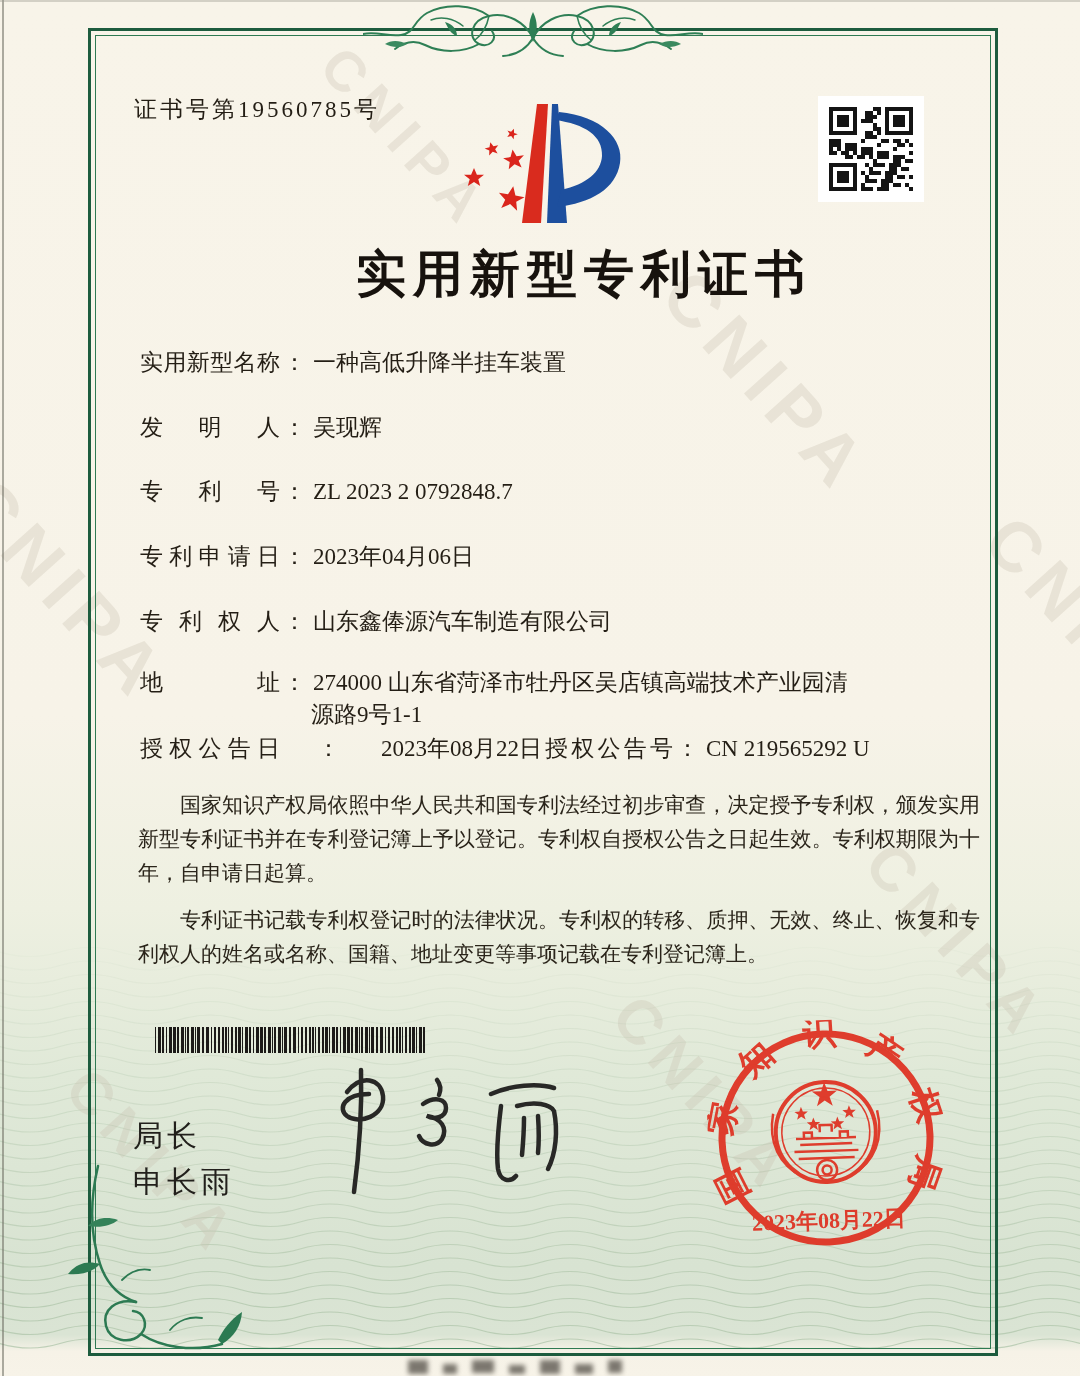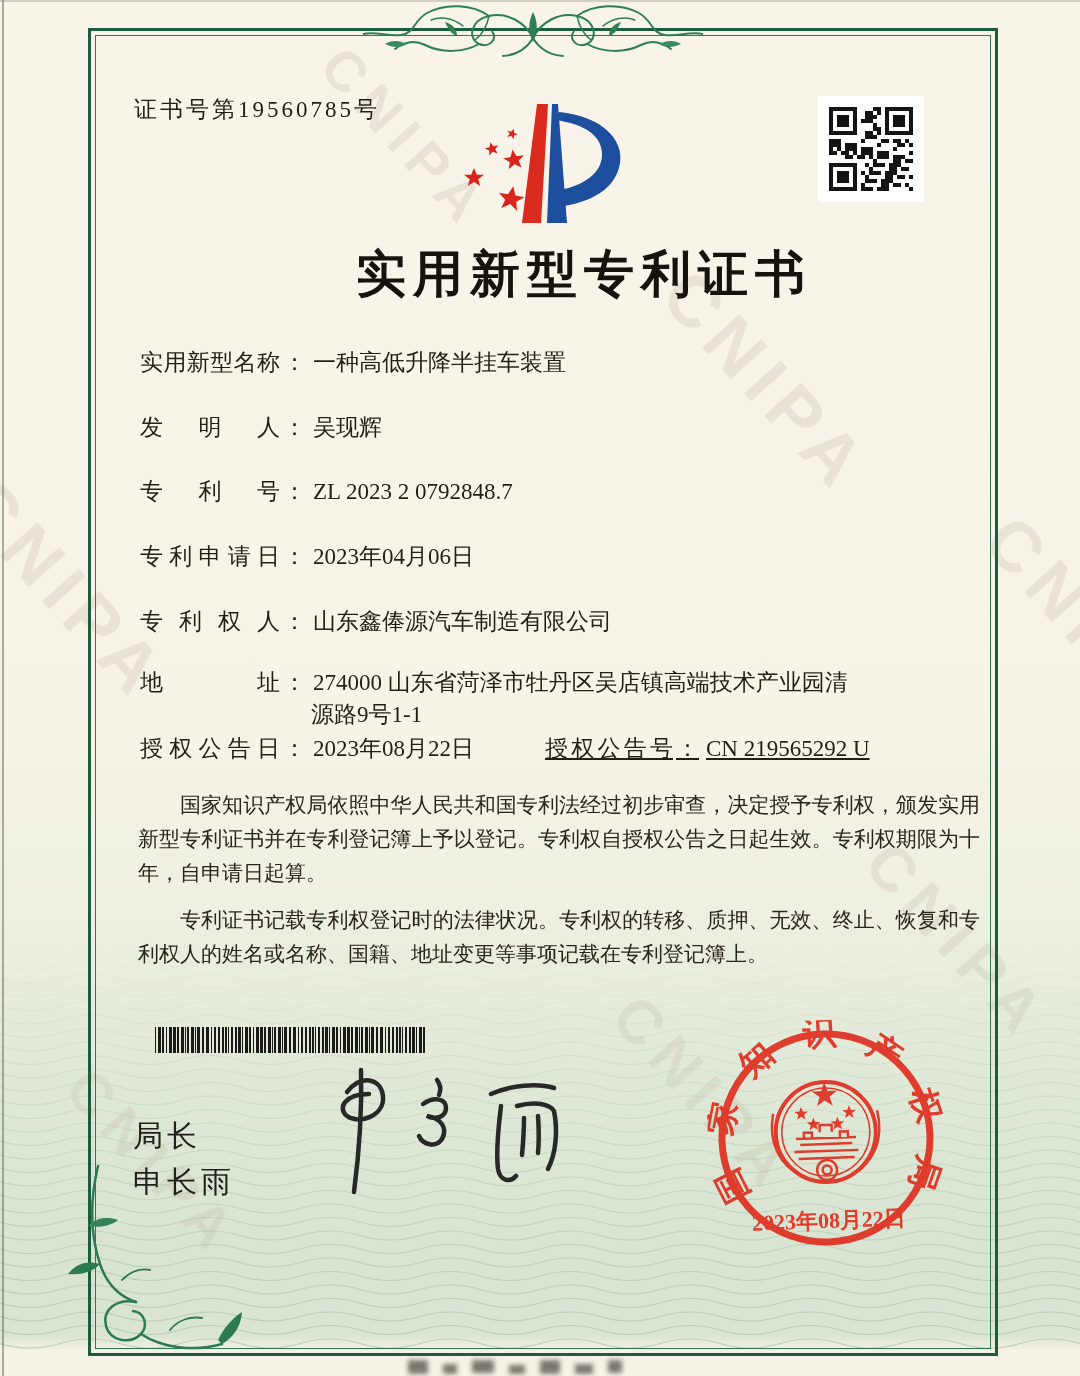--- a/index.html
+++ b/index.html
@@ -307,26 +307,26 @@
     <span class="lbl">专利权人</span>
       <span class="sep">：</span>
       <span>山东鑫俸源汽车制造有限公司</span>
   </div>
   <div class="row" style="top:667px;">
     <span class="lbl">地址</span>
       <span class="sep">：</span>
       <span>274000 山东省菏泽市牡丹区吴店镇高端技术产业园清</span>
   </div>
   <div class="addr2" style="top:699px;">源路9号1-1</div>
-  <div class="row" style="top:733px;">
+  <div class="row" style="top:733px;gap:34px;">
     <span class="lbl">授权公告日</span>
       <span class="sep">：</span>
       <span>2023年08月22日</span>
   </div>
-  <div class="grant2" style="top:733px;text-decoration:underline;">
+  <div class="grant2" style="top:733px;">
     <span class="lbl2">授权公告号</span>
       <span class="sep">：</span>
       <span>CN 219565292 U</span>
   </div>
 
   <div class="paras">
     <p>国家知识产权局依照中华人民共和国专利法经过初步审查，决定授予专利权，颁发实用新型专利证书并在专利登记簿上予以登记。专利权自授权公告之日起生效。专利权期限为十年，自申请日起算。</p>
     <p>专利证书记载专利权登记时的法律状况。专利权的转移、质押、无效、终止、恢复和专利权人的姓名或名称、国籍、地址变更等事项记载在专利登记簿上。</p>
   </div>
 

